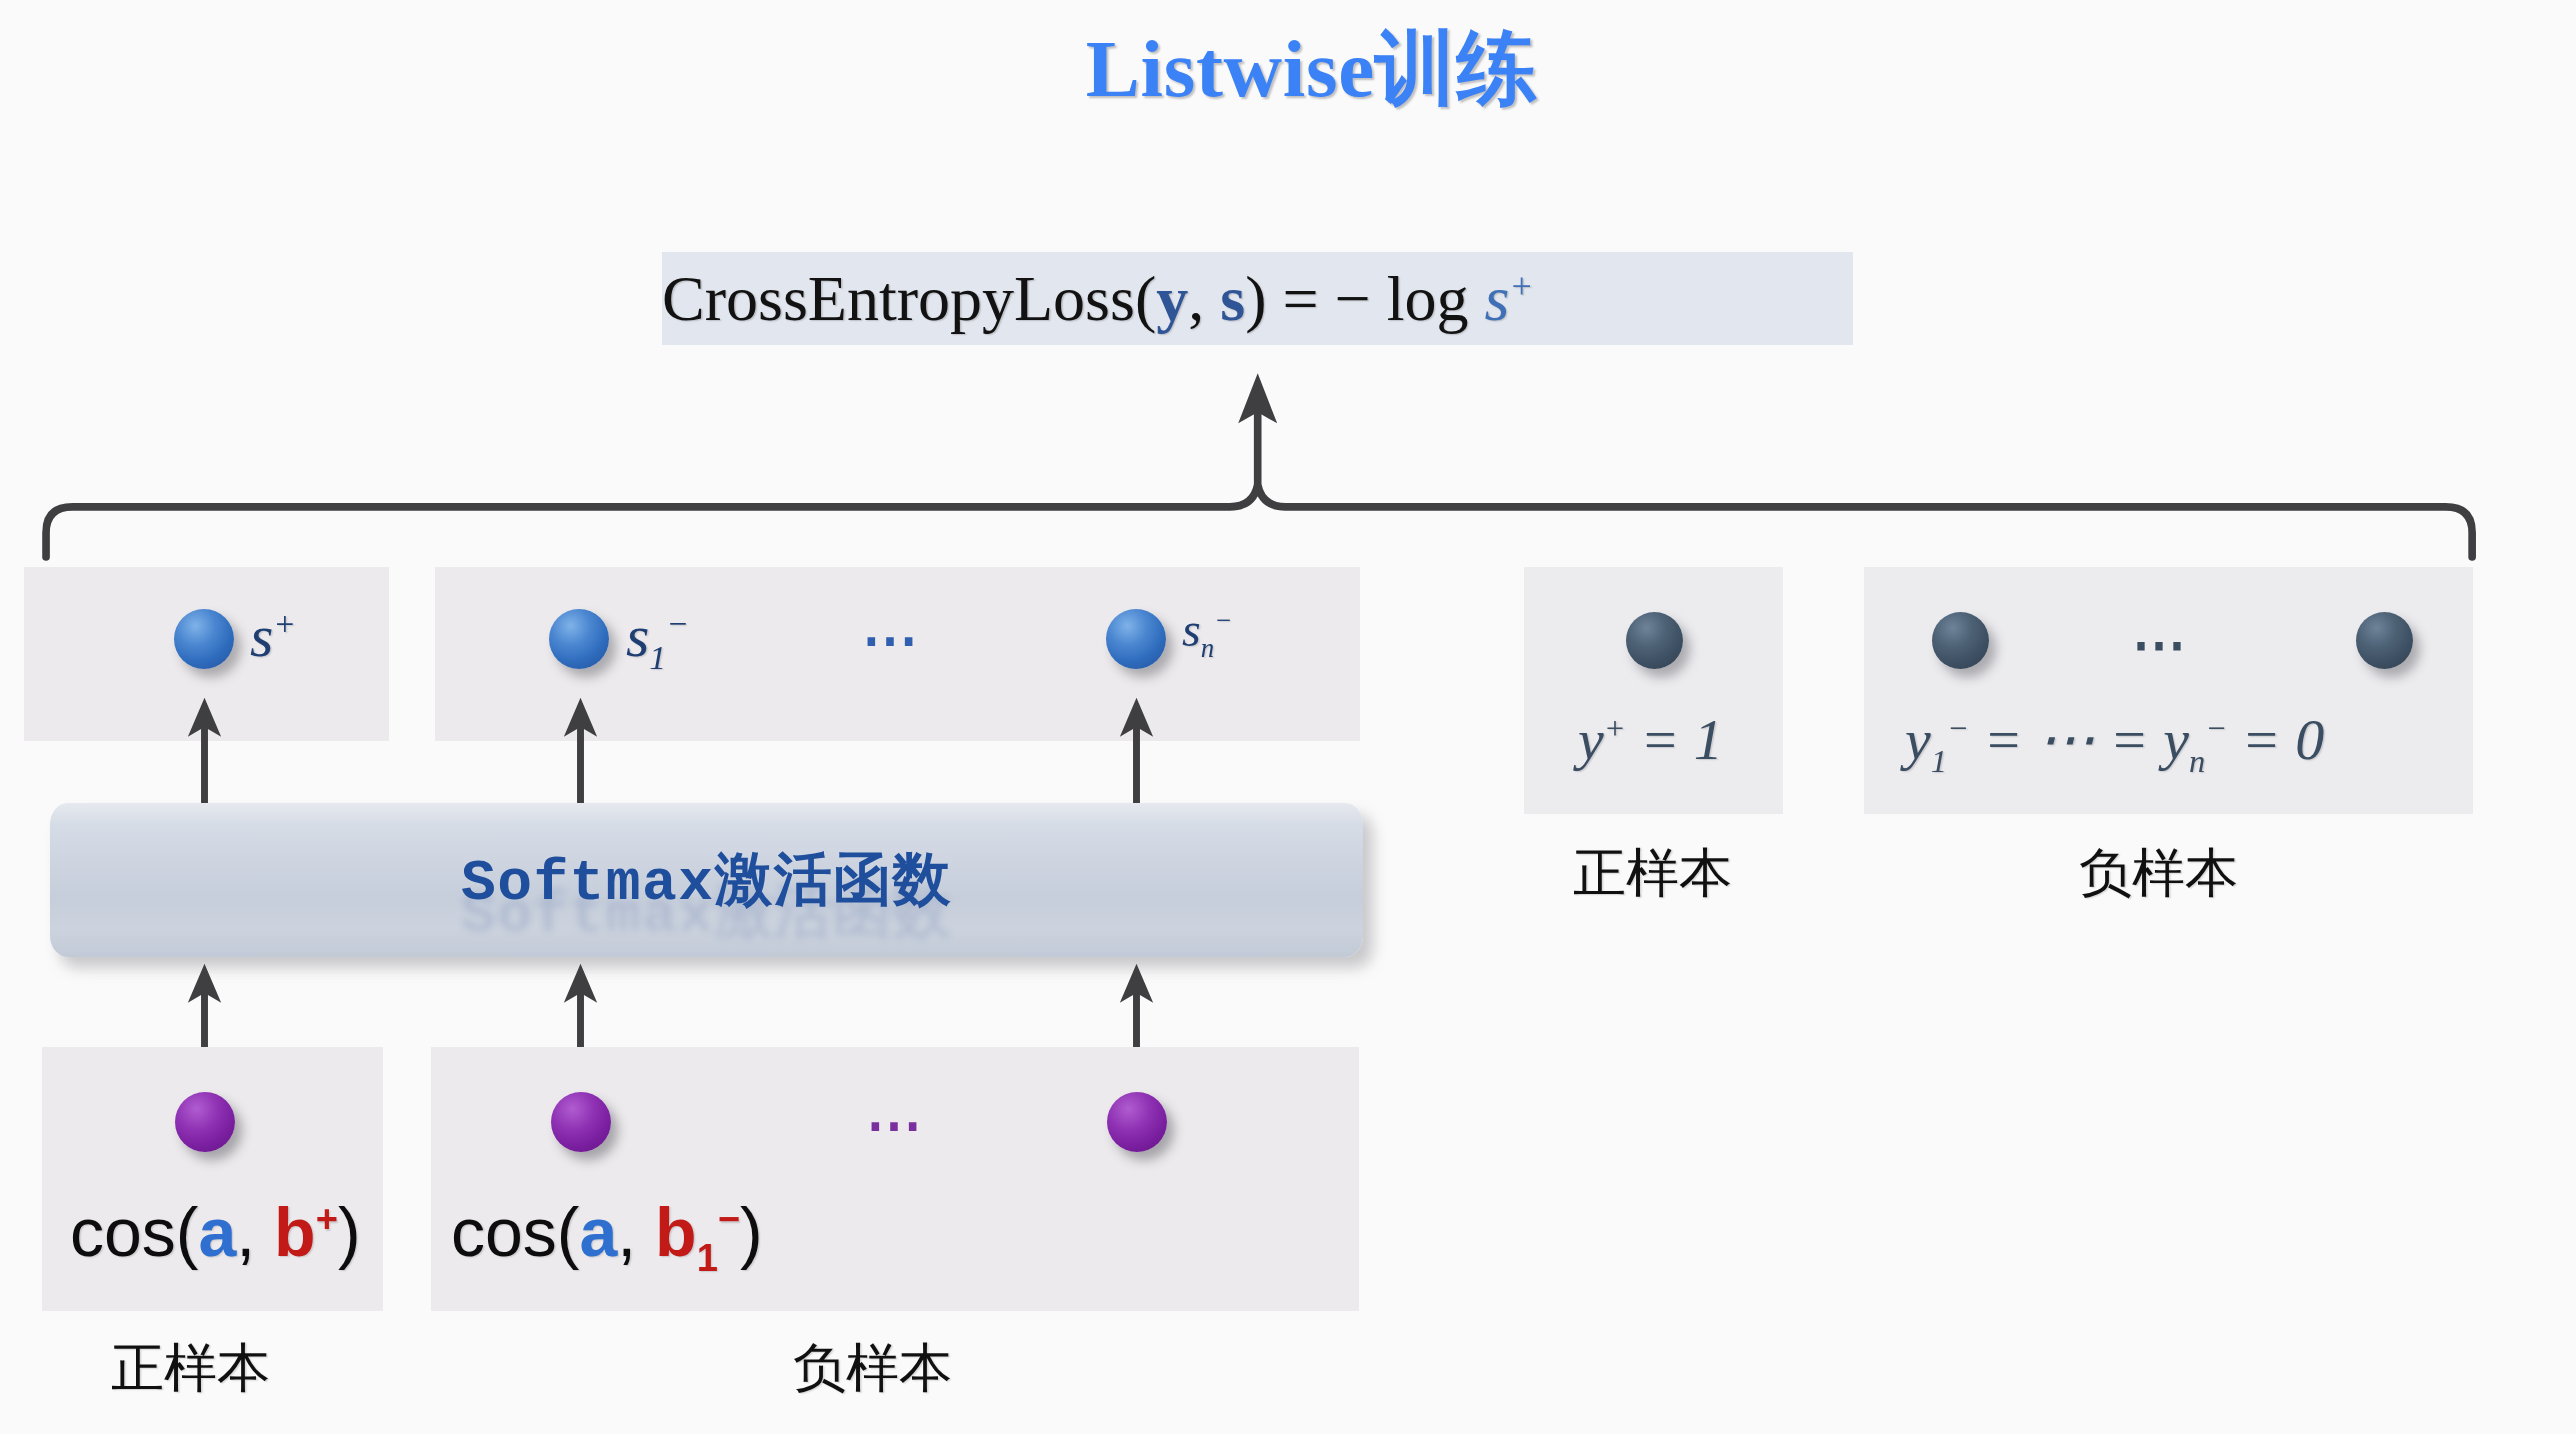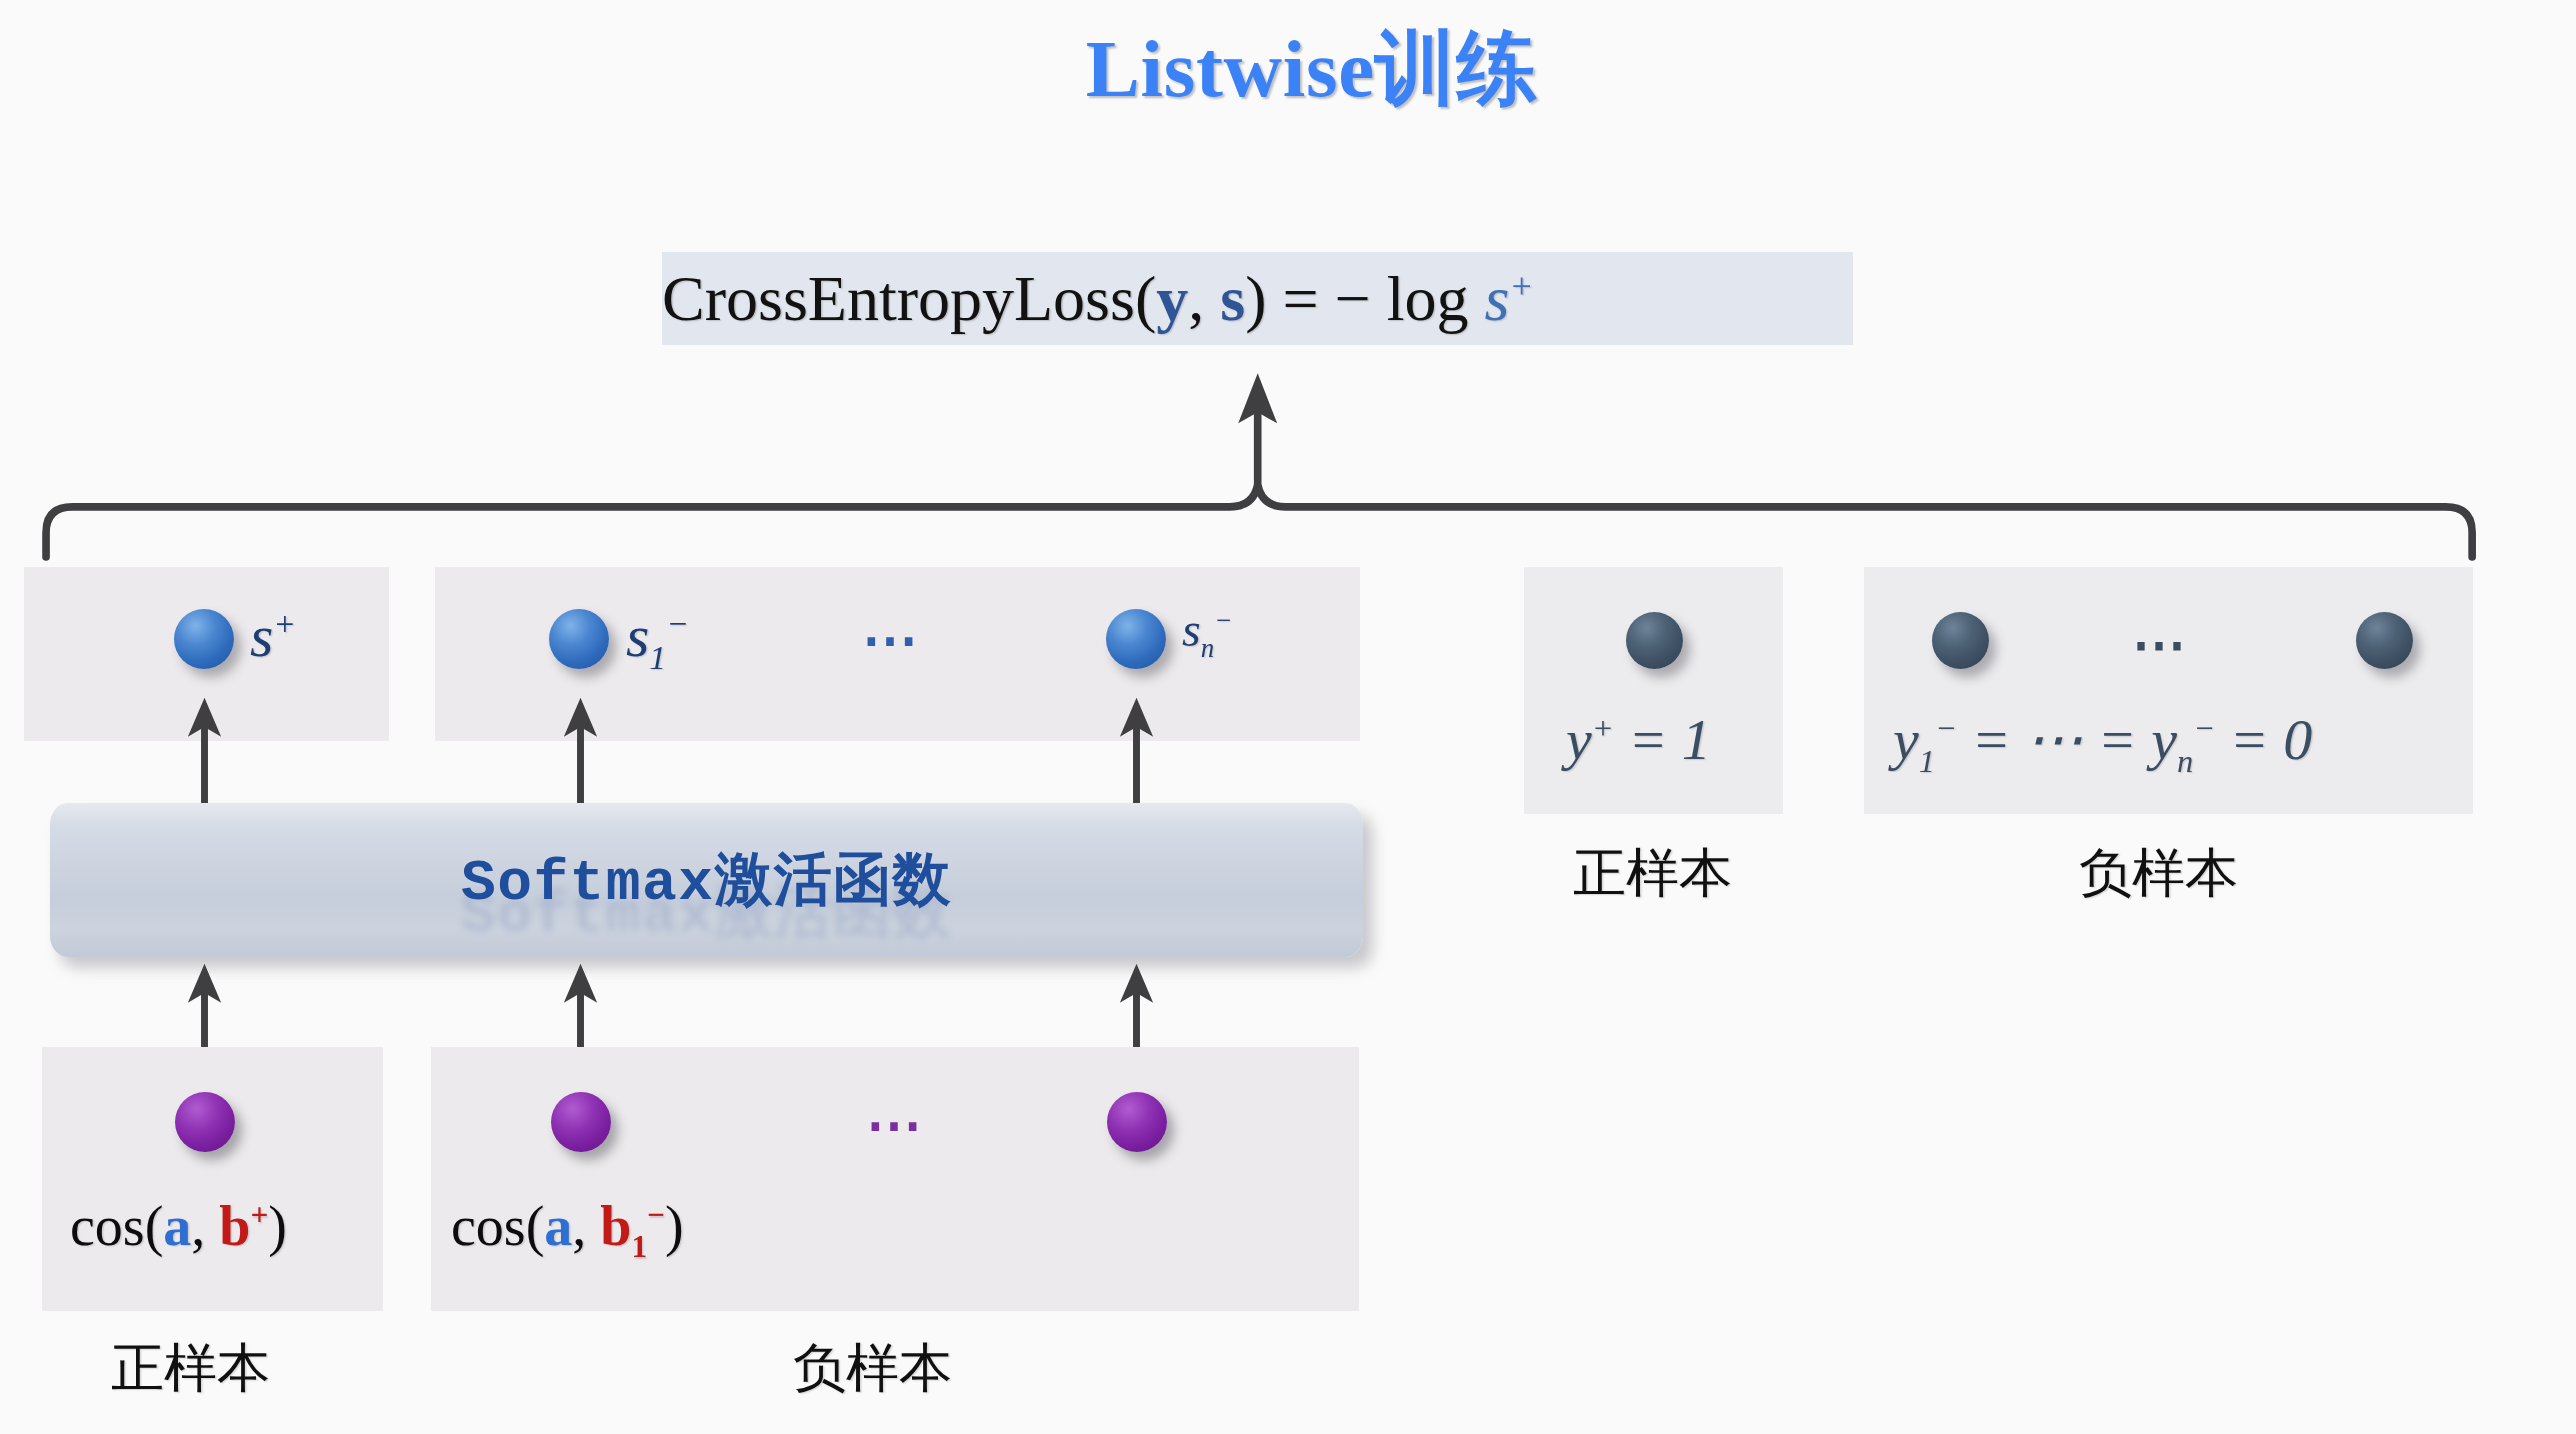--- a/index.html
+++ b/index.html
@@ -95,39 +95,39 @@
   
   .node-label {
     position: absolute;
     font-family: "Liberation Serif", "DejaVu Serif", serif;
     font-style: italic;
     color: #1f3f73;
     line-height: 1;
     white-space: nowrap;
     text-shadow: 1.4px 1.4px 1.4px rgba(140,140,148,0.35);
   }
-  .node-label.slatecol { color: #3b4d61; }
+  .node-label.slatecol { color: #3b4d61; margin-left: 12px; }
 
   
   .ellipsis {
     position: absolute;
     font-family: "Liberation Serif", "DejaVu Serif", serif;
     line-height: 1;
     white-space: nowrap;
     font-weight: bold;
   }
   .ellipsis.blue  { color: #2f5fae; }
   .ellipsis.purp  { color: #7a2f9e; }
   .ellipsis.slate { color: #3b4d61; }
 
   
   .cos-label {
     position: absolute;
-    font-family: Liberation Serif, serif;
-    font-size: 56px;
+    font-family: Liberation Sans, sans-serif;
+    font-size: 68px;
     color: #0d0d0d;
     white-space: nowrap;
     line-height: 1;
     text-shadow: 1.4px 1.4px 1.4px rgba(140,140,148,0.35);
   }
   .vec-a { color: #2f6fd0; font-weight: bold; }
   .vec-b { color: #c21b17; font-weight: bold; }
 
   
   #softmax-bar {

